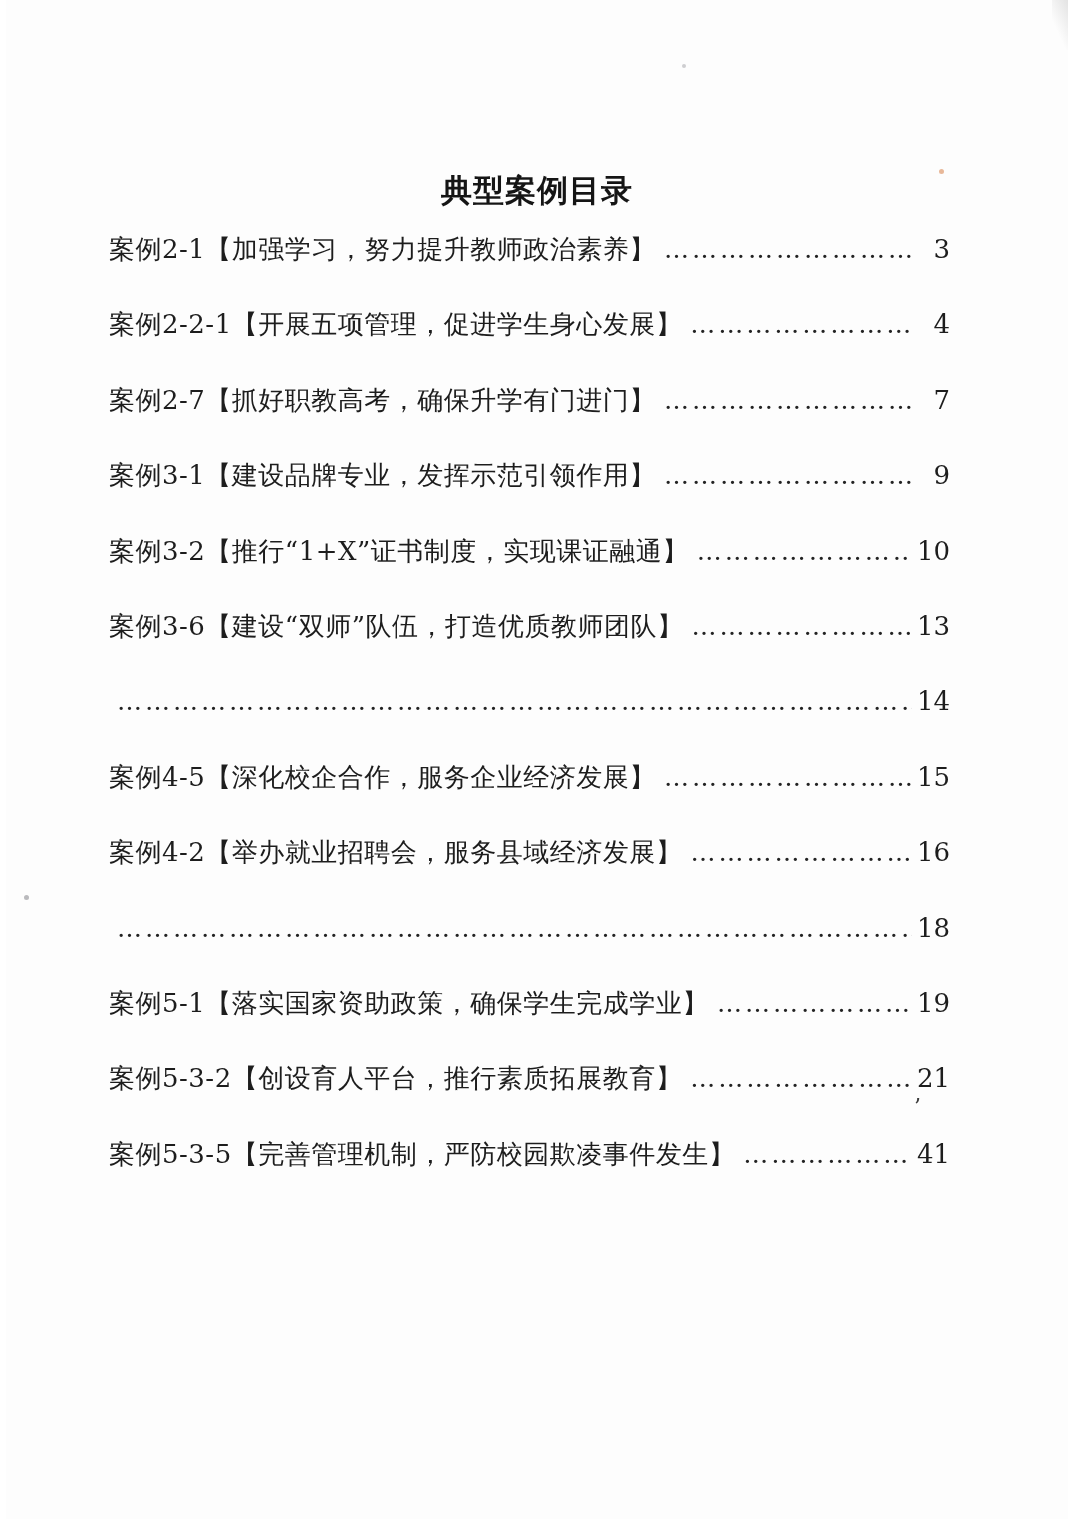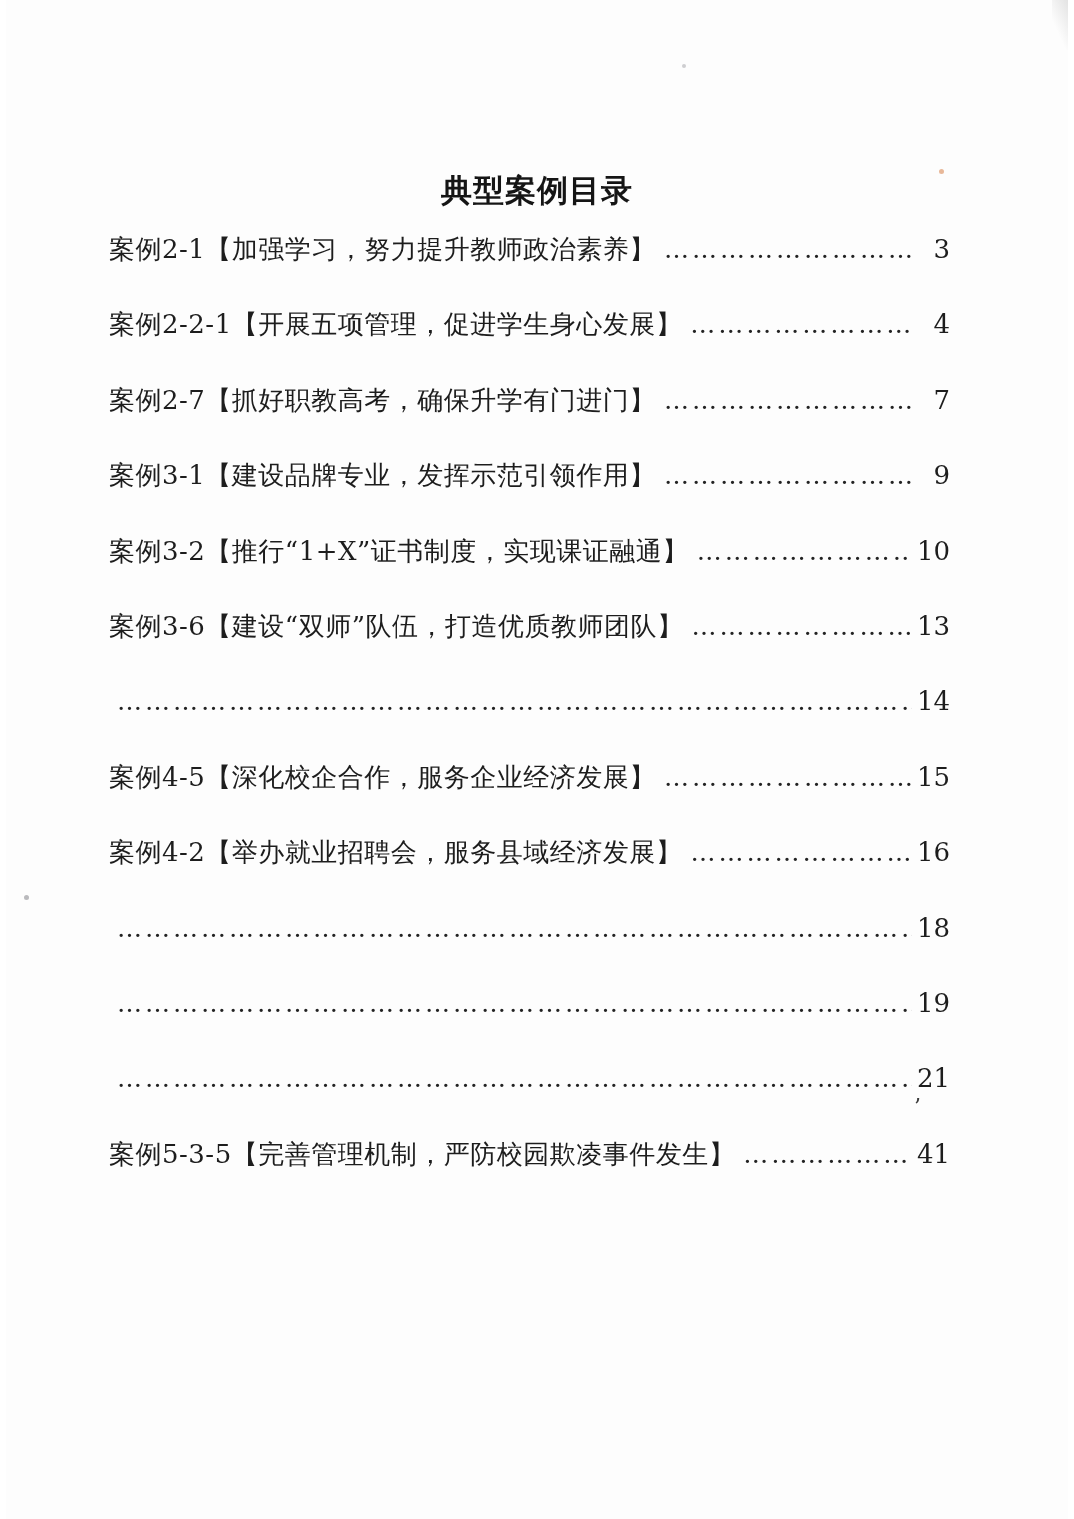--- a/index.html
+++ b/index.html
@@ -136,25 +136,27 @@
       <span class="toc-leader"><span>………………………………………………………………………………………………</span></span>
       <span class="toc-page">16</span>
     </div>
 
     <div class="toc-row">
       <span class="toc-leader"><span>………………………………………………………………………………………………</span></span>
       <span class="toc-page">18</span>
     </div>
 
     <div class="toc-row">
+      <span class="toc-label">案例5-1【落实国家资助政策，确保学生完成学业】</span>
       <span class="toc-leader"><span>………………………………………………………………………………………………</span></span>
       <span class="toc-page">19</span>
     </div>
 
     <div class="toc-row">
+      <span class="toc-label">案例5-3-2【创设育人平台，推行素质拓展教育】</span>
       <span class="toc-leader"><span>………………………………………………………………………………………………</span></span>
       <span class="toc-page">21</span>
     </div>
 
     <div class="toc-row">
       <span class="toc-label">案例5-3-5【完善管理机制，严防校园欺凌事件发生】</span>
       <span class="toc-leader"><span>………………………………………………………………………………………………</span></span>
       <span class="toc-page">41</span>
     </div>
 

